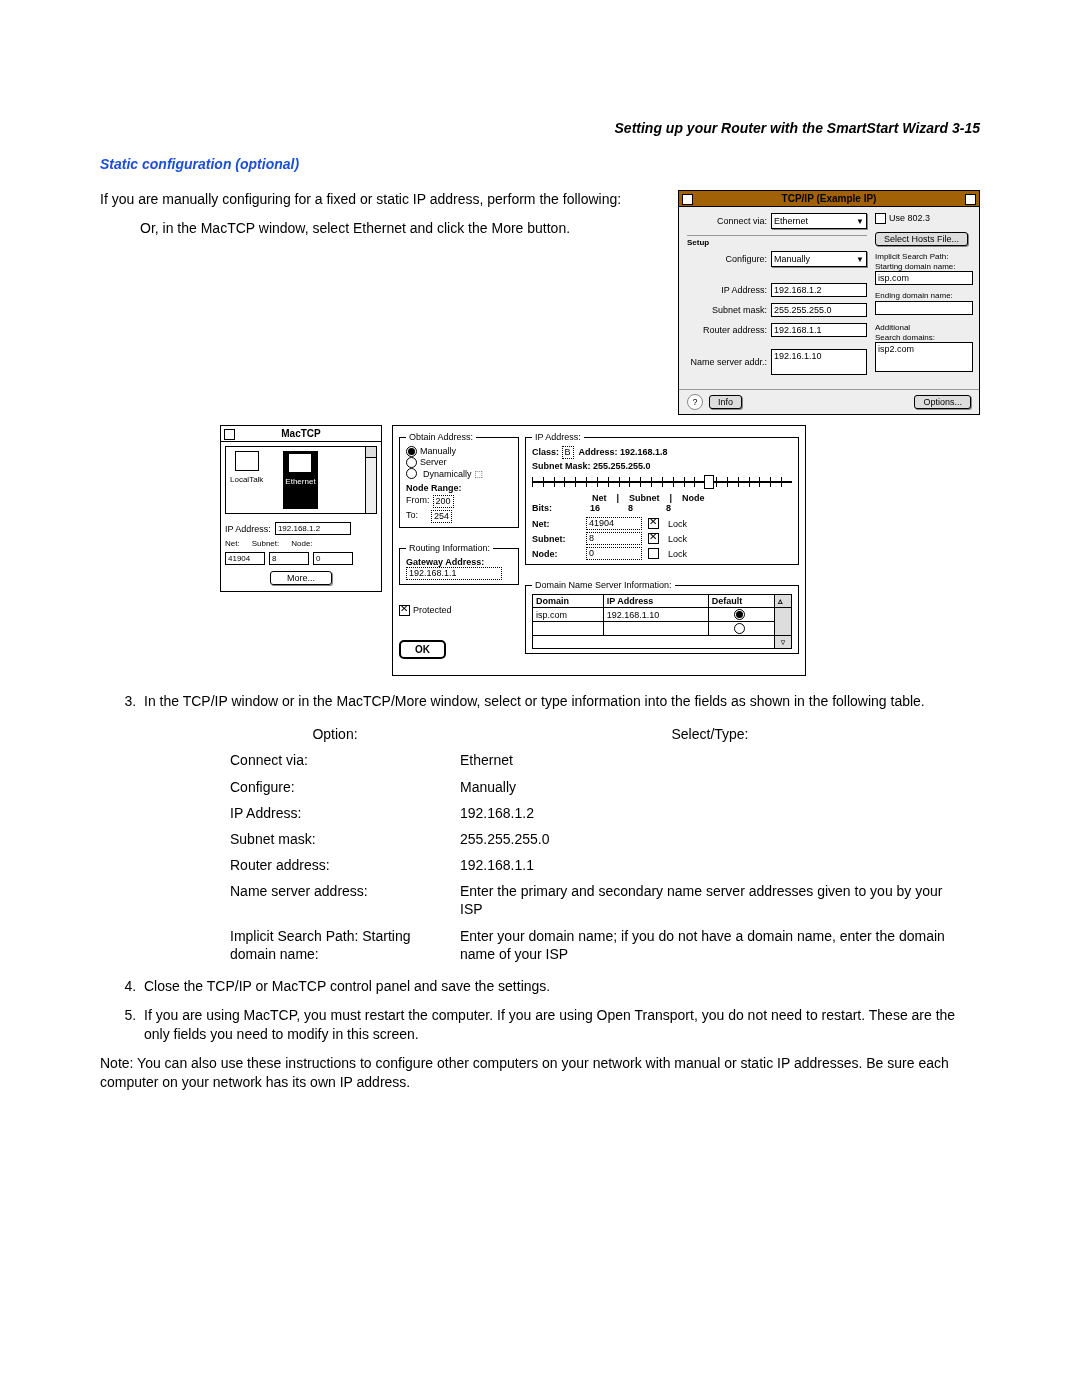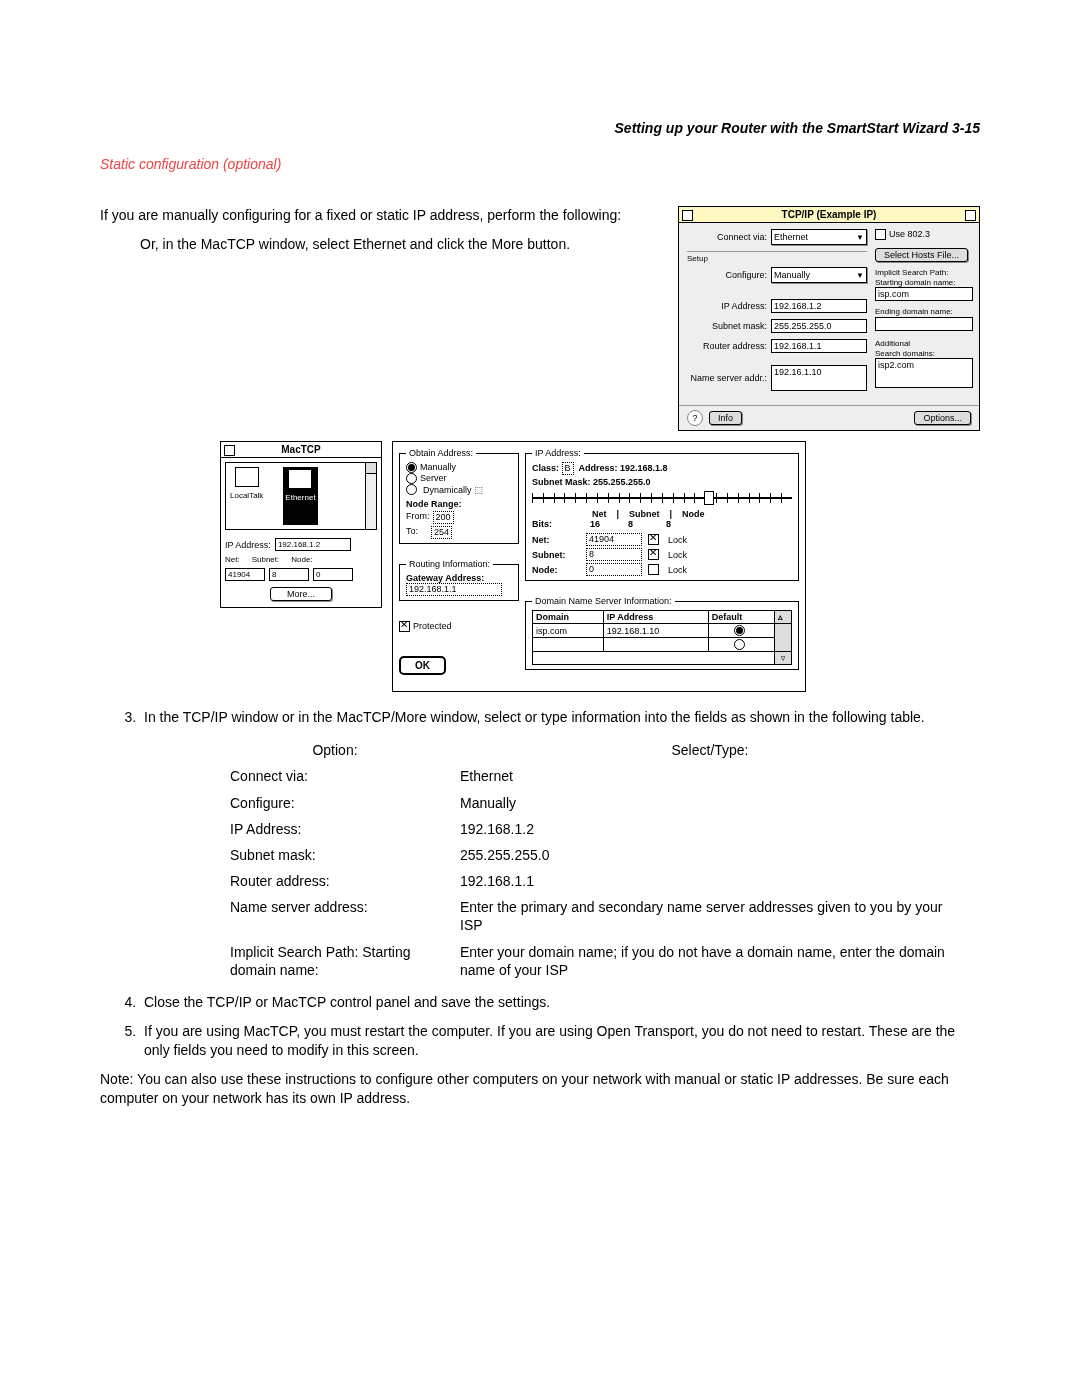--- a/index.html
+++ b/index.html
@@ -12,43 +12,43 @@
     width: 880px;
   }
   .header-right {
     text-align: right;
     font-style: italic;
     font-weight: bold;
     font-size: 14px;
     margin-bottom: 20px;
   }
   .subheading {
-    color: #ef4444;
+    color: #1d4ed8;
     font-style: italic;
-    font-weight: normal;
+    font-weight: bold;
     font-size: 14px;
-    margin-bottom: 34px;
+    margin-bottom: 18px;
   }
   .body-text { margin-bottom: 10px; line-height: 1.35; }
   ol.steps { padding-left: 40px; margin: 0 0 10px 0; }
   ol.steps > li { margin-bottom: 10px; line-height: 1.35; padding-left: 4px; }
   .indent { margin-left: 40px; margin-bottom: 10px; line-height: 1.35; }
 
   
   .toprow { display: flex; align-items: flex-start; gap: 20px; margin-bottom: 10px; }
   .toprow .left { flex: 1; }
 
   
   .win {
     border: 1px solid #000; background: #eee; font-size: 9px;
     width: 300px; position: relative;
   }
   .win-title {
     text-align: center; font-weight: bold; font-size: 10px;
-    padding: 2px 0; border-bottom: 1px solid #000; background: #fef9c3;
+    padding: 2px 0; border-bottom: 1px solid #000; background: #a16207;
     position: relative;
   }
   .win-title .close-sq { position:absolute; left:3px; top:3px; width:9px; height:9px; border:1px solid #000; background:#fff; }
   .win-title .right-sq { position:absolute; right:3px; top:3px; width:9px; height:9px; border:1px solid #000; background:#fff; }
   .win-body { padding: 6px 8px 8px 8px; display:flex; gap:8px; }
   .win-col1 { flex:1; }
   .win-col2 { width: 110px; }
   .fld { display:flex; align-items:center; margin-bottom:6px; gap:4px; }
   .fld-label { width: 80px; text-align: right; font-size: 9px; }
   .dropdown {
@@ -59,21 +59,21 @@
   .dropdown .arrow { font-size:8px; }
   .txtbox {
     display:inline-block; border:1px solid #000; background:#fff;
     height:12px; padding:0 2px; font-size:9px; line-height:12px; min-width:90px;
   }
   .btn-mac {
     display:inline-block; border:1px solid #000; background:#ddd;
     border-radius:3px; padding:1px 8px; font-size:9px; box-shadow:1px 1px 0 #888;
   }
   .checkbox { display:inline-block; width:9px; height:9px; border:1px solid #000; background:#fff; vertical-align:middle; margin-right:3px; }
-  .section-lbl { font-size:8px; font-weight:normal; margin-bottom:4px; }
+  .section-lbl { font-size:8px; font-weight:bold; margin-bottom:4px; }
   .small-txt { font-size:8px; line-height:1.2; }
   .win-footer { display:flex; justify-content:space-between; align-items:center; padding:4px 8px; border-top:1px solid #999; }
   .q-icon { display:inline-flex; width:14px; height:14px; border:1px solid #888; border-radius:50%; align-items:center; justify-content:center; font-size:9px; background:#fff; }
 
   
   .midrow { display:flex; gap:10px; margin: 10px 0 16px 120px; align-items:flex-start; }
   .mac-win { border:1px solid #000; background:#fff; font-size:9px; width:160px; }
   .mac-win .title { text-align:center; font-weight:bold; font-size:10px; padding:2px 0; border-bottom:1px solid #000; position:relative; background:#fff;}
   .mac-win .title .close-sq { position:absolute; left:3px; top:3px; width:9px; height:9px; border:1px solid #000; }
   .mac-win .content { padding:4px; }

